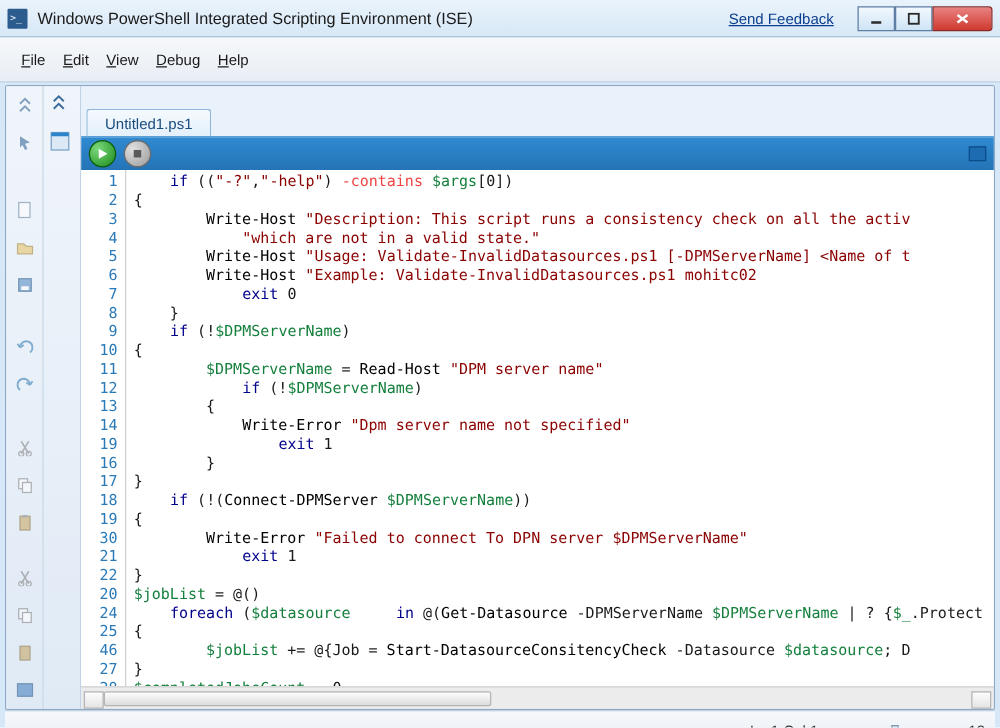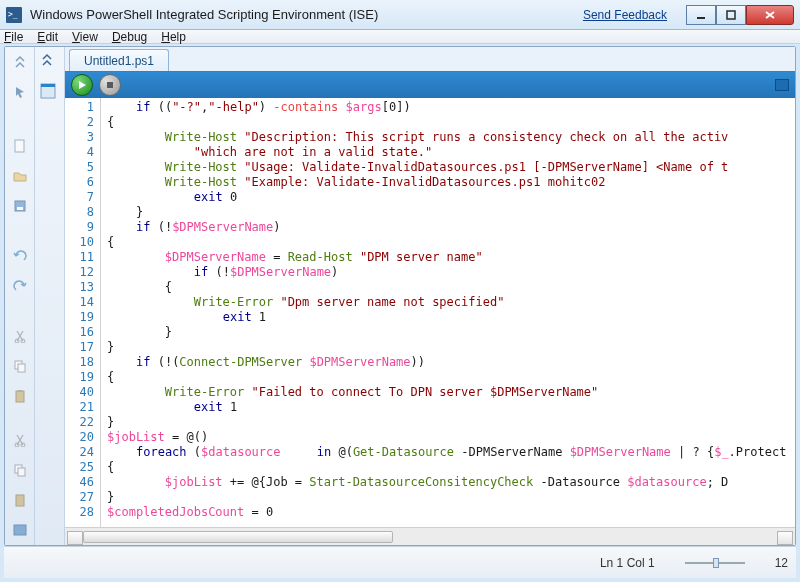--- a/index.html
+++ b/index.html
@@ -10,56 +10,56 @@
 .appicon { width:16px; height:16px; background:#2c5b8e; display:inline-block; margin-right:8px; border-radius:1px; position:relative; }
 .appicon::after { content:">_"; color:#fff; font:8px/16px monospace; position:absolute; left:2px; top:0; }
 .title { flex:1; color:#1a1a1a; font-size:13px; }
 .feedback { color:#0b3e8d; text-decoration:underline; margin-right:19px; cursor:pointer; }
 .wbtns { display:flex; gap:0; }
 .wbtn { width:30px; height:20px; border:1px solid #5e7fa3; background:linear-gradient(#f2f8fe,#cfe4f6); display:flex; align-items:center; justify-content:center; }
 .wbtn.close { width:48px; background:linear-gradient(#e98282,#cf3a2f); border-color:#8a2a24; border-top-right-radius:3px; border-bottom-right-radius:3px; }
 .wbtn svg { display:block; }
 
 
-.menubar { height:14px; background:linear-gradient(#f6f8fa,#e8eef5); display:flex; align-items:center; padding:0 4px; gap:14px; border-bottom:1px solid #c4d3e2; }
+.menubar { height:36px; background:linear-gradient(#f6f8fa,#e8eef5); display:flex; align-items:center; padding:0 17px; gap:14px; border-bottom:1px solid #c4d3e2; }
 .menuitem { color:#1a1a1a; cursor:pointer; }
 .menuitem span.u { text-decoration:underline; }
 
 
 .main { display:flex; height:500px; border:1px solid #8ea8c4; margin:2px 4px 0 4px; background:#e9f1fa; border-radius:2px; }
 .sidebar { width:30px; background:linear-gradient(#f0f5fb,#e0eaf5); display:flex; flex-direction:column; align-items:center; padding:6px 0; gap:12px; border-right:1px solid #c1d3e4; }
 .sbicon { width:18px; height:18px; display:flex; align-items:center; justify-content:center; opacity:0.6; cursor:pointer; }
 .sbicon svg { display:block; }
 .sbgap { flex:1; }
 
 .editor-col { flex:1; display:flex; flex-direction:column; min-width:0; }
 .gutter2 { width:30px; background:linear-gradient(#f0f5fb,#e0eaf5); border-right:1px solid #c1d3e4; display:flex; flex-direction:column; align-items:center; padding:6px 0; gap:10px; }
 .gutter2 .gicon { width:20px; height:20px; }
 
-.tabs { height:24px; display:flex; align-items:flex-end; padding-left:4px; gap:0; background:#e9f1fa; }
+.tabs { height:40px; display:flex; align-items:flex-end; padding-left:4px; gap:0; background:#e9f1fa; }
 .tab { height:22px; padding:0 14px; display:flex; align-items:center; border:1px solid #8fb5d9; border-bottom:none; background:linear-gradient(#f5fafe,#e3effa); color:#1a4d7d; border-top-left-radius:3px; border-top-right-radius:3px; margin-right:-1px; cursor:pointer; }
 .tab.active { background:linear-gradient(#3d9ce0,#2b84c9); color:#fff; border-color:#1f6aab; position:relative; z-index:2; }
 .tab .x { margin-left:8px; font-size:11px; }
 
 .editor-wrap { flex:1; display:flex; flex-direction:column; border-top:1px solid #2b84c9; min-height:0; }
 .toolbar { height:26px; background:linear-gradient(#2f8ad1,#2473b6); display:flex; align-items:center; padding:0 6px; gap:6px; }
 .runbtn { width:22px; height:22px; border-radius:50%; display:flex; align-items:center; justify-content:center; background:radial-gradient(circle at 30% 30%,#7bd97b,#1a8a1a); border:1px solid #0c5d0c; cursor:pointer; }
 .stopbtn { width:22px; height:22px; border-radius:50%; display:flex; align-items:center; justify-content:center; background:radial-gradient(circle at 30% 30%,#e0e0e0,#9a9a9a); border:1px solid #6a6a6a; }
 .tbspacer { flex:1; }
 .hidebtn { width:14px; height:12px; border:1px solid #0b4d8a; background:#1d6bb0; }
 
 .code-area { flex:1; display:flex; background:#fff; min-height:0; overflow:hidden; }
 .linenos { width:36px; background:#fff; text-align:right; padding:2px 6px 2px 0; font:12px Consolas,monospace; color:#2b7ab8; border-right:1px solid #d0d0d0; }
 .linenos div { height:15px; line-height:15px; }
 .code { flex:1; padding:2px 0 2px 6px; font:12px Consolas,monospace; white-space:pre; overflow:hidden; color:#1a1a1a; }
 .code .line { height:15px; line-height:15px; }
 .kw { color:#00008b;margin-left:29px; }
 .str { color:#8b0000; }
-.var { color:#ec4899; }
-.cmd { color:#4d7c0f; }
+.var { color:#15803d; }
+.cmd { color:#000000; }
 .op  { color:#ef4444; }
 
 .hscroll { height:18px; background:#ececec; border-top:1px solid #cfcfcf; display:flex; align-items:center; padding:0 18px; position:relative; }
 .hscroll::before,.hscroll::after{content:"";position:absolute;top:3px;width:14px;height:12px;background:linear-gradient(#fdfdfd,#e4e4e4);border:1px solid #b4b4b4;}
 .hscroll::before{left:2px;} .hscroll::after{right:2px;}
 .thumb { width:310px; height:12px; background:linear-gradient(#fdfdfd,#dcdcdc); border:1px solid #b4b4b4; border-radius:2px; margin-left:0; }
 
 .statusbar { height:32px; background:linear-gradient(#f6f8fa,#e8eef5); border-top:1px solid #c4d3e2; display:flex; align-items:center; justify-content:flex-end; padding:0 8px; gap:30px; color:#333; margin:0 4px; }
 .zoom { width:60px; height:10px; position:relative; }
 .zoom::before{content:"";position:absolute;left:0;right:0;top:4px;height:2px;background:#9aa;}
@@ -232,21 +232,21 @@
             <div>10</div>
             <div>11</div>
             <div>12</div>
             <div>13</div>
             <div>14</div>
             <div>19</div>
             <div>16</div>
             <div>17</div>
             <div>18</div>
             <div>19</div>
-            <div>40</div>
+            <div>30</div>
             <div>21</div>
             <div>22</div>
             <div>20</div>
             <div>24</div>
             <div>25</div>
             <div>46</div>
             <div>27</div>
             <div>28</div>
           </div>
         <div class="code" id="code"><div class="line"><span class="kw">if</span><span> ((</span><span class="str">"-?"</span><span>,</span><span class="str">"-help"</span><span>) </span><span class="op">-contains</span><span> </span><span class="var">$args</span><span>[0])</span></div><div class="line"><span>{</span></div><div class="line"><span>        </span><span class="cmd">Write-Host</span><span> </span><span class="str">"Description: This script runs a consistency check on all the activ</span></div><div class="line"><span>            </span><span class="str">"which are not in a valid state."</span></div><div class="line"><span>        </span><span class="cmd">Write-Host</span><span> </span><span class="str">"Usage: Validate-InvalidDatasources.ps1 [-DPMServerName] &lt;Name of t</span></div><div class="line"><span>        </span><span class="cmd">Write-Host</span><span> </span><span class="str">"Example: Validate-InvalidDatasources.ps1 mohitc02</span></div><div class="line"><span>        </span><span class="kw">exit</span><span> 0</span></div><div class="line"><span>    }</span></div><div class="line"><span class="kw">if</span><span> (!</span><span class="var">$DPMServerName</span><span>)</span></div><div class="line"><span>{</span></div><div class="line"><span>        </span><span class="var">$DPMServerName</span><span> = </span><span class="cmd">Read-Host</span><span> </span><span class="str">"DPM server name"</span></div><div class="line"><span>        </span><span class="kw">if</span><span> (!</span><span class="var">$DPMServerName</span><span>)</span></div><div class="line"><span>        {</span></div><div class="line"><span>            </span><span class="cmd">Write-Error</span><span> </span><span class="str">"Dpm server name not specified"</span></div><div class="line"><span>            </span><span class="kw">exit</span><span> 1</span></div><div class="line"><span>        }</span></div><div class="line"><span>}</span></div><div class="line"><span class="kw">if</span><span> (!(</span><span class="cmd">Connect-DPMServer</span><span> </span><span class="var">$DPMServerName</span><span>))</span></div><div class="line"><span>{</span></div><div class="line"><span>        </span><span class="cmd">Write-Error</span><span> </span><span class="str">"Failed to connect To DPN server $DPMServerName"</span></div><div class="line"><span>        </span><span class="kw">exit</span><span> 1</span></div><div class="line"><span>}</span></div><div class="line"><span class="var">$jobList</span><span> = @()</span></div><div class="line"><span class="kw">foreach</span><span> (</span><span class="var">$datasource</span><span> </span><span class="kw">in</span><span> @(</span><span class="cmd">Get-Datasource</span><span> -DPMServerName </span><span class="var">$DPMServerName</span><span> | ? {</span><span class="var">$_</span><span>.Protect</span></div><div class="line"><span>{</span></div><div class="line"><span>        </span><span class="var">$jobList</span><span> += @{Job = </span><span class="cmd">Start-DatasourceConsitencyCheck</span><span> -Datasource </span><span class="var">$datasource</span><span>; D</span></div><div class="line"><span>}</span></div><div class="line"><span class="var">$completedJobsCount</span><span> = 0</span></div></div>

